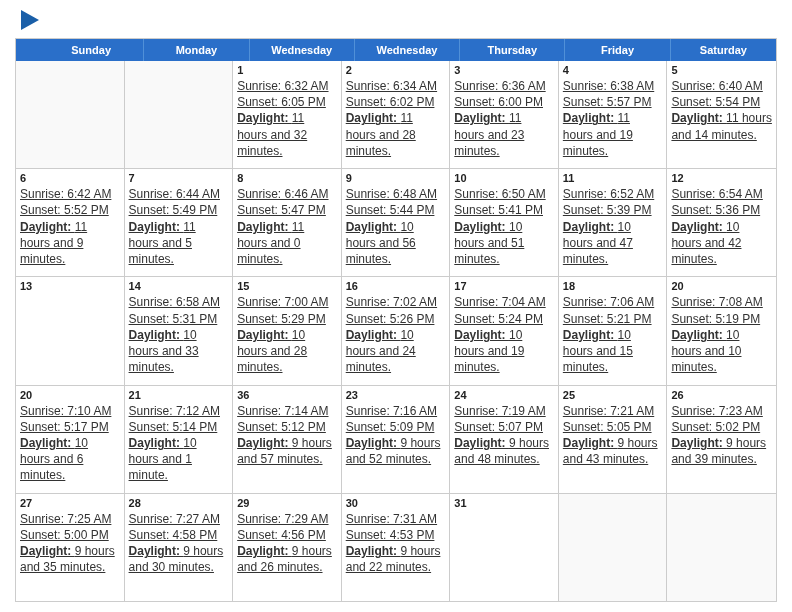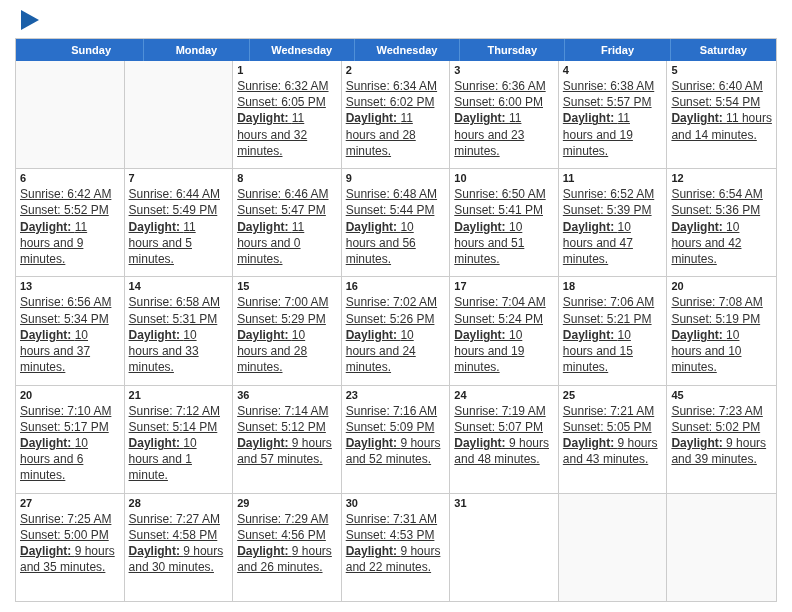--- a/index.html
+++ b/index.html
@@ -183,21 +183,20 @@
             <div class="info">Sunrise: 6:52 AM<br>Sunset: 5:39 PM<br><span class="daylight-label">Daylight: </span>10 hours and 47 minutes.</div>
           </div>
           <div class="cal-cell">
             <span class="day-num">12</span>
             <div class="info">Sunrise: 6:54 AM<br>Sunset: 5:36 PM<br><span class="daylight-label">Daylight: </span>10 hours and 42 minutes.</div>
           </div>
         </div>
         <div class="cal-row">
           <div class="cal-cell">
             <span class="day-num">13</span>
-            <div class="info">Sunrise: 6:56 AM<br>Sunset: 5:34 PM<br><span class="daylight-label">Daylight: </span>10 hours and 37 minutes.</div>
           </div>
           <div class="cal-cell">
             <span class="day-num">14</span>
             <div class="info">Sunrise: 6:58 AM<br>Sunset: 5:31 PM<br><span class="daylight-label">Daylight: </span>10 hours and 33 minutes.</div>
           </div>
           <div class="cal-cell">
             <span class="day-num">15</span>
             <div class="info">Sunrise: 7:00 AM<br>Sunset: 5:29 PM<br><span class="daylight-label">Daylight: </span>10 hours and 28 minutes.</div>
           </div>
           <div class="cal-cell">
@@ -236,21 +235,21 @@
           </div>
           <div class="cal-cell">
             <span class="day-num">24</span>
             <div class="info">Sunrise: 7:19 AM<br>Sunset: 5:07 PM<br><span class="daylight-label">Daylight: </span>9 hours and 48 minutes.</div>
           </div>
           <div class="cal-cell">
             <span class="day-num">25</span>
             <div class="info">Sunrise: 7:21 AM<br>Sunset: 5:05 PM<br><span class="daylight-label">Daylight: </span>9 hours and 43 minutes.</div>
           </div>
           <div class="cal-cell">
-            <span class="day-num">45</span>
+            <span class="day-num">26</span>
             <div class="info">Sunrise: 7:23 AM<br>Sunset: 5:02 PM<br><span class="daylight-label">Daylight: </span>9 hours and 39 minutes.</div>
           </div>
         </div>
         <div class="cal-row">
           <div class="cal-cell">
             <span class="day-num">27</span>
             <div class="info">Sunrise: 7:25 AM<br>Sunset: 5:00 PM<br><span class="daylight-label">Daylight: </span>9 hours and 35 minutes.</div>
           </div>
           <div class="cal-cell">
             <span class="day-num">28</span>

